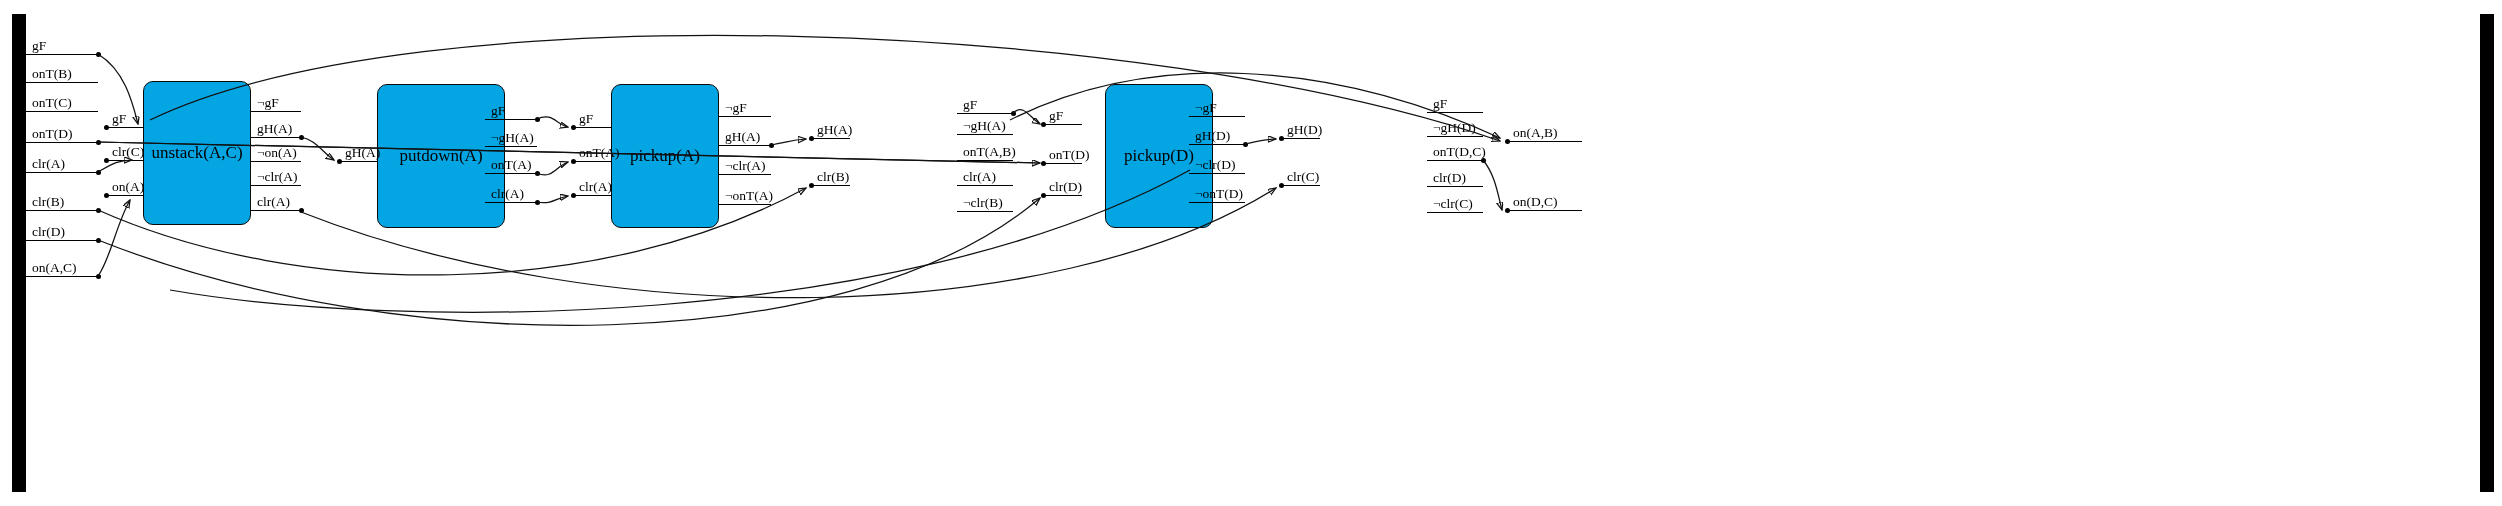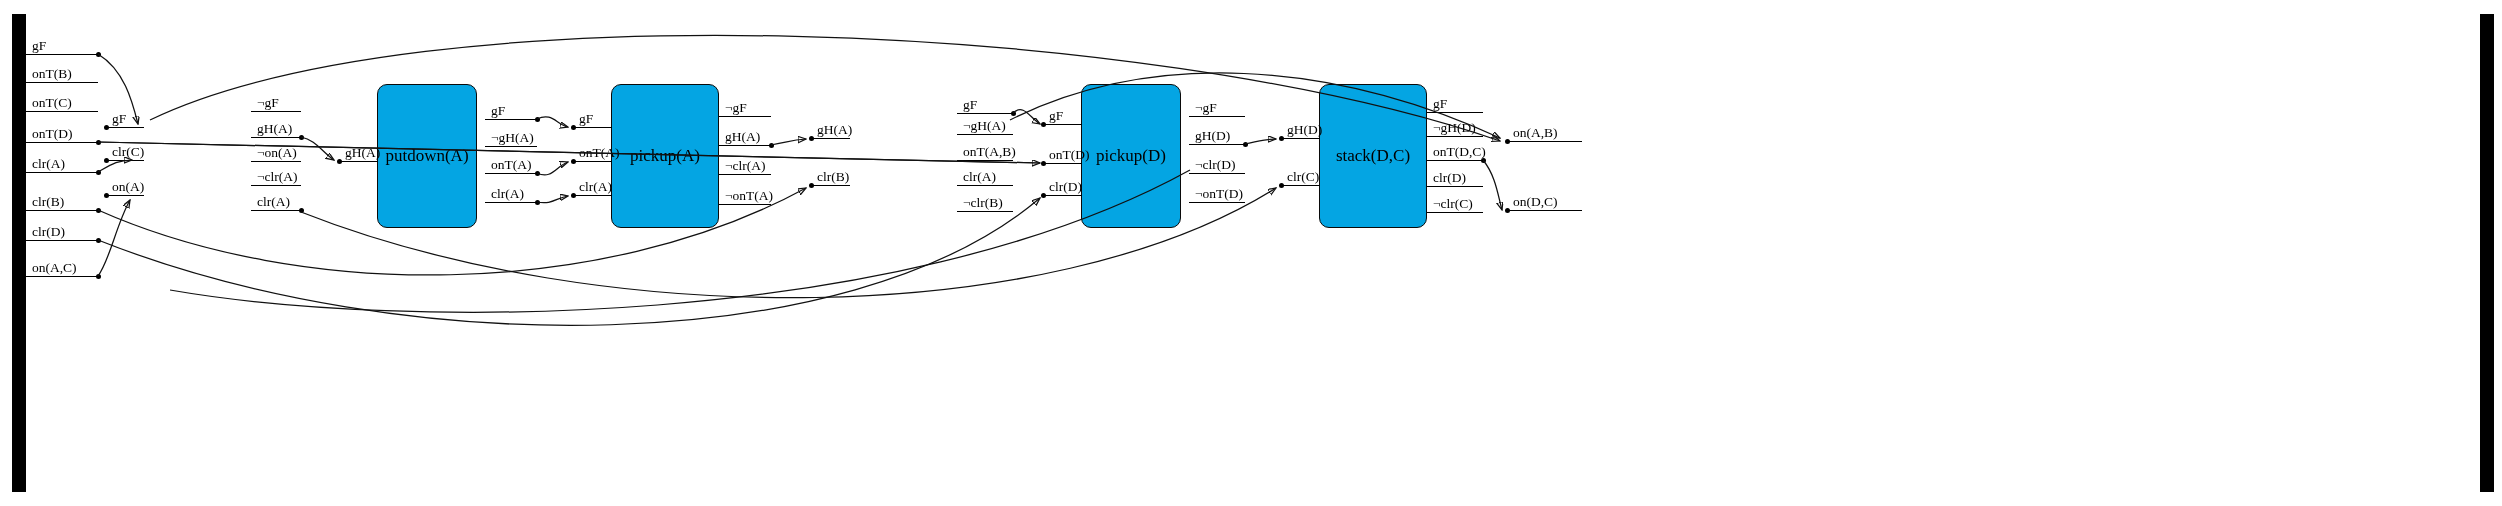--- a/index.html
+++ b/index.html
@@ -64,20 +64,23 @@
     <div class="stub" style="width:72px;"></div>
     <div class="plabel">clr(D)</div>
     <div class="dot" style="left:70px;"></div>
   </div>
   <div class="port in" style="left:26px;top:276px;width:72px;">
     <div class="stub" style="width:72px;"></div>
     <div class="plabel">on(A,C)</div>
     <div class="dot" style="left:70px;"></div>
   </div>
 
+  <div class="node" style="left:143px;top:81px;width:108px;height:144px;">
+    <span class="node-label">unstack(A,C)</span>
+  </div>
   <div class="port in" style="left:106px;top:127px;width:38px;">
     <div class="stub" style="width:38px;"></div>
     <div class="plabel">gF</div>
     <div class="dot" style="left:-2px;"></div>
   </div>
   <div class="port in" style="left:106px;top:160px;width:38px;">
     <div class="stub" style="width:38px;"></div>
     <div class="plabel">clr(C)</div>
     <div class="dot" style="left:-2px;"></div>
   </div>
@@ -102,21 +105,21 @@
   <div class="port out" style="left:251px;top:185px;width:50px;">
     <div class="stub" style="width:50px;"></div>
     <div class="plabel">¬clr(A)</div>
   </div>
   <div class="port out" style="left:251px;top:210px;width:50px;">
     <div class="stub" style="width:50px;"></div>
     <div class="plabel">clr(A)</div>
     <div class="dot" style="left:48px;"></div>
   </div>
 
-  <div class="node" style="left:377px;top:84px;width:100px;height:144px;">
+  <div class="node" style="left:377px;top:84px;width:128px;height:144px;">
     <span class="node-label">putdown(A)</span>
   </div>
   <div class="port in" style="left:339px;top:161px;width:39px;">
     <div class="stub" style="width:39px;"></div>
     <div class="plabel">gH(A)</div>
     <div class="dot" style="left:-2px;"></div>
   </div>
   <div class="port out" style="left:485px;top:119px;width:52px;">
     <div class="stub" style="width:52px;"></div>
     <div class="plabel">gF</div>
@@ -198,21 +201,21 @@
   </div>
   <div class="port out" style="left:957px;top:185px;width:56px;">
     <div class="stub" style="width:56px;"></div>
     <div class="plabel">clr(A)</div>
   </div>
   <div class="port out" style="left:957px;top:211px;width:56px;">
     <div class="stub" style="width:56px;"></div>
     <div class="plabel">¬clr(B)</div>
   </div>
 
-  <div class="node" style="left:1081px;top:84px;width:100px;height:144px;text-align:center;">
+  <div class="node" style="left:1105px;top:84px;width:108px;height:144px;text-align:center;">
     <span class="node-label">pickup(D)</span>
   </div>
   <div class="port in" style="left:1043px;top:124px;width:39px;">
     <div class="stub" style="width:39px;"></div>
     <div class="plabel">gF</div>
     <div class="dot" style="left:-2px;"></div>
   </div>
   <div class="port in" style="left:1043px;top:163px;width:39px;">
     <div class="stub" style="width:39px;"></div>
     <div class="plabel">onT(D)</div>
@@ -234,23 +237,20 @@
   </div>
   <div class="port out" style="left:1189px;top:173px;width:56px;">
     <div class="stub" style="width:56px;"></div>
     <div class="plabel">¬clr(D)</div>
   </div>
   <div class="port out" style="left:1189px;top:202px;width:56px;">
     <div class="stub" style="width:56px;"></div>
     <div class="plabel">¬onT(D)</div>
   </div>
 
-  <div class="node" style="left:1319px;top:84px;width:108px;height:144px;">
-    <span class="node-label">stack(D,C)</span>
-  </div>
   <div class="port in" style="left:1281px;top:138px;width:39px;">
     <div class="stub" style="width:39px;"></div>
     <div class="plabel">gH(D)</div>
     <div class="dot" style="left:-2px;"></div>
   </div>
   <div class="port in" style="left:1281px;top:185px;width:39px;">
     <div class="stub" style="width:39px;"></div>
     <div class="plabel">clr(C)</div>
     <div class="dot" style="left:-2px;"></div>
   </div>

